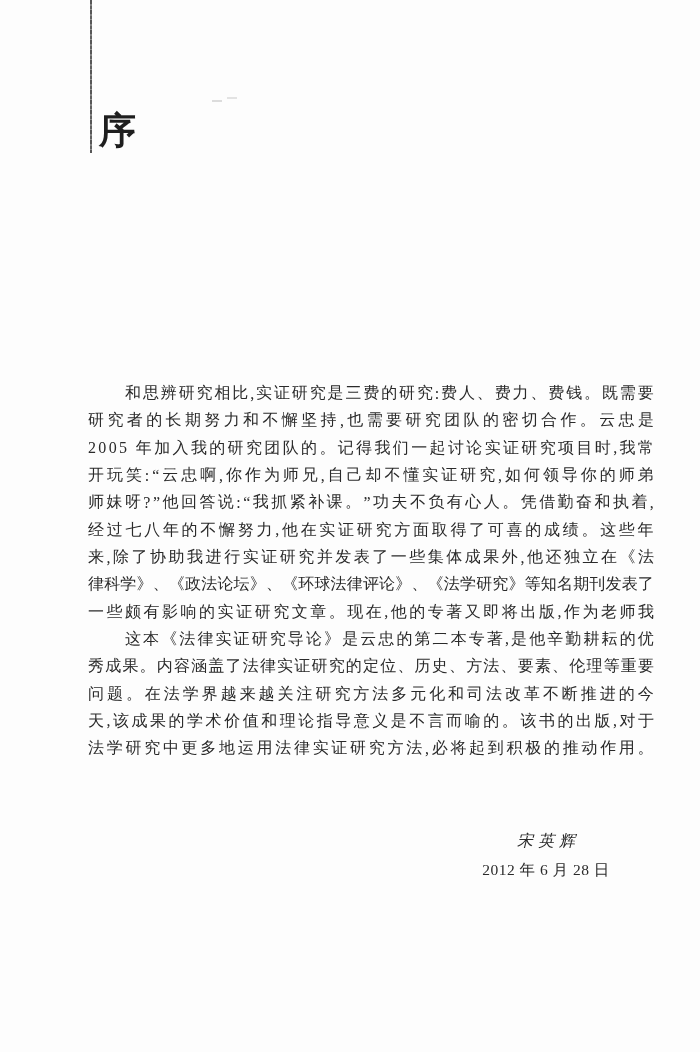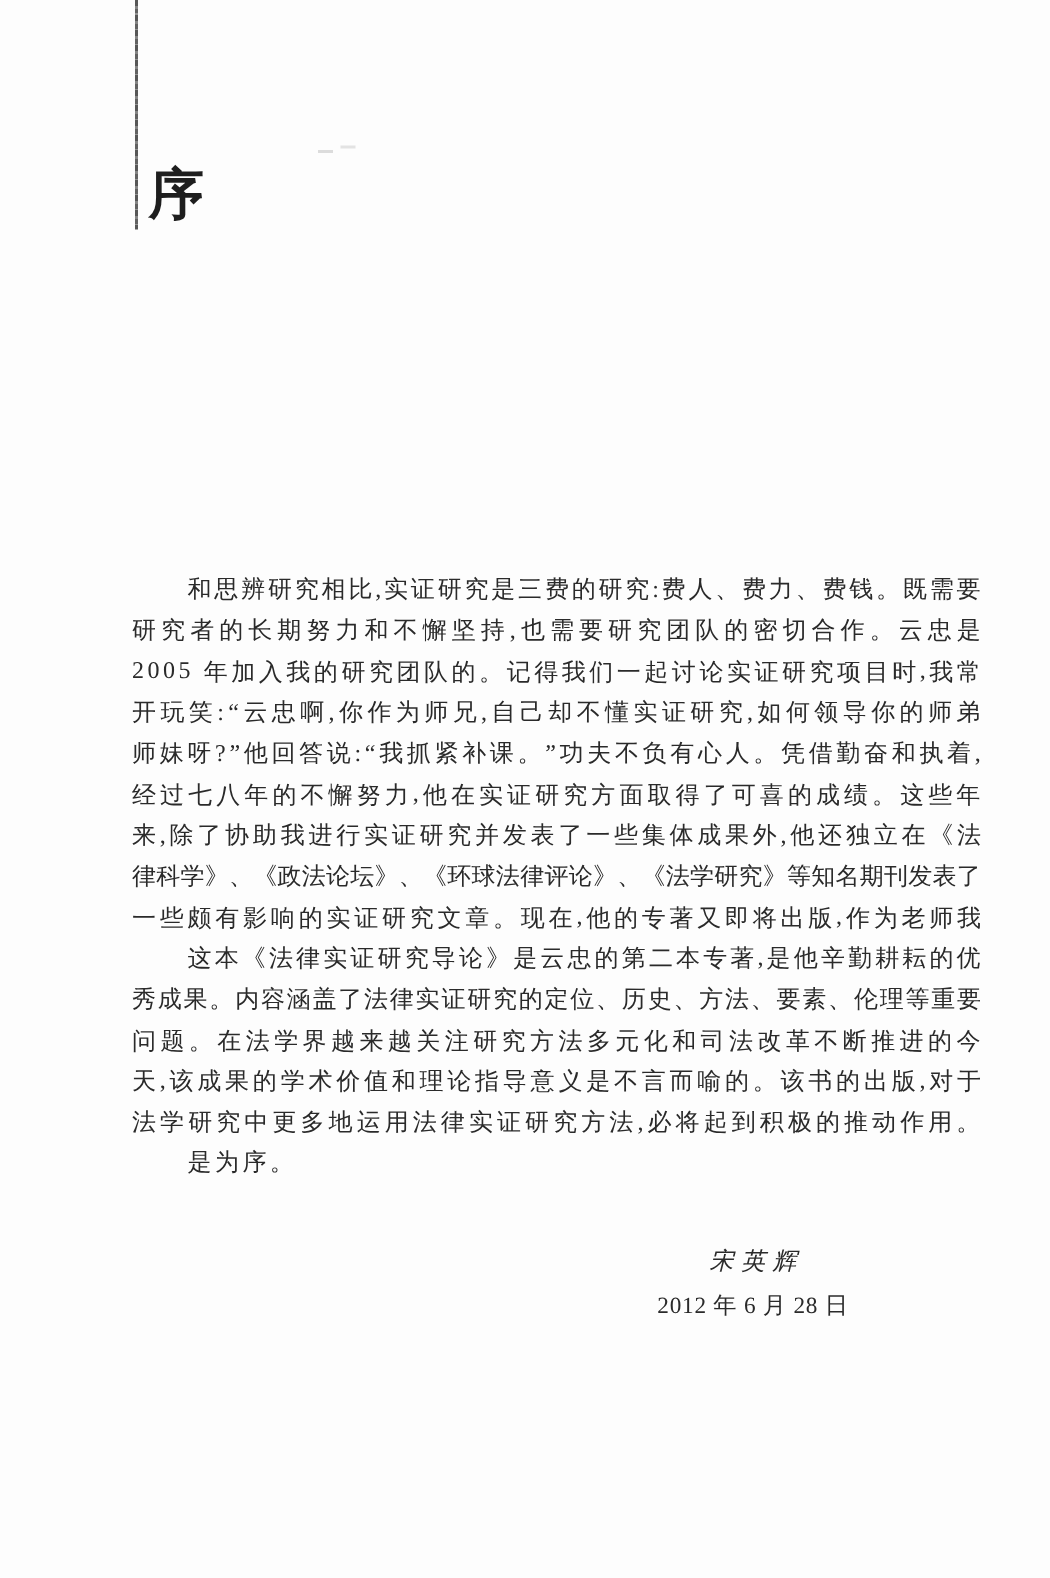--- a/index.html
+++ b/index.html
@@ -23,21 +23,21 @@
   }
   .bodytext{
     position:absolute;left:88px;top:380px;width:566px;
     font-size:16px;color:#2a2a2a;
   }
   .bline{height:27.32px;}
   .jline{display:flex;justify-content:space-between;align-items:center;}
   .jline span{display:block;white-space:pre;}
   .plain{line-height:27.32px;letter-spacing:2.3px;}
   .indent{padding-left:37px;}
-  .signature{position:absolute;left:432px;top:831px;width:140px;text-align:center;}
+  .signature{position:absolute;left:476px;top:831px;width:140px;text-align:center;}
   .author{font-size:16px;font-style:italic;letter-spacing:5px;padding-left:5px;color:#2a2a2a;}
   .date{margin-top:8px;font-size:15.5px;letter-spacing:.5px;color:#2a2a2a;}
 </style>
 </head>
 <body>
 
 <div class="page">
 
   <div class="scanline"></div>
   <div class="speck"></div>
@@ -516,21 +516,20 @@
         <span>到</span>
         <span>积</span>
         <span>极</span>
         <span>的</span>
         <span>推</span>
         <span>动</span>
         <span>作</span>
         <span>用</span>
         <span>。</span>
       </div>
-    <div class="bline plain indent">是为序。</div>
   </div>
 
   <div class="signature">
     <div class="author">宋英辉</div>
     <div class="date">2012 年 6 月 28 日</div>
   </div>
 
 </div>
 
 </body></html>

